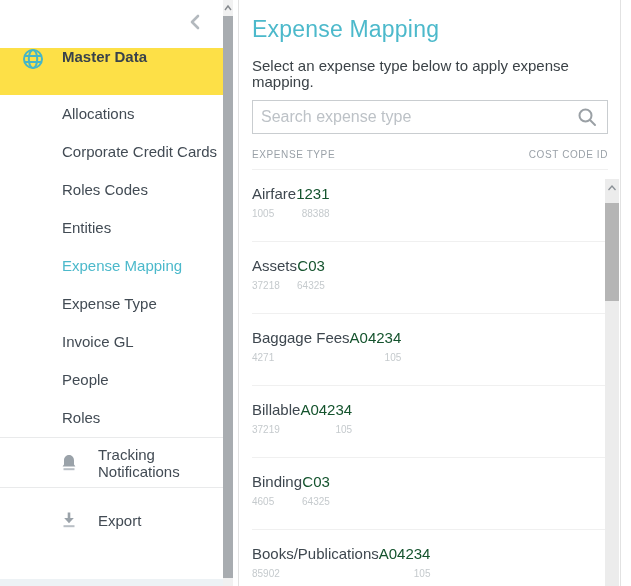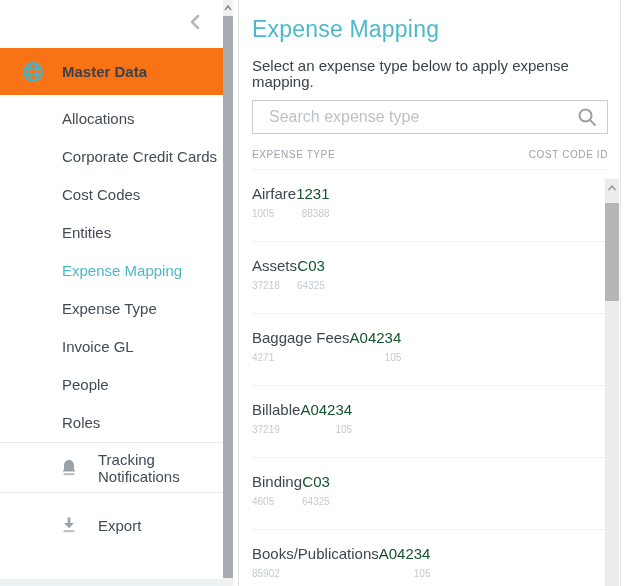--- a/index.html
+++ b/index.html
@@ -4,24 +4,24 @@
 <style>
   * { margin:0; padding:0; box-sizing:border-box; }
   html,body { width:631px; height:586px; overflow:hidden; background:#fff;
     font-family:"Liberation Sans","DejaVu Sans",sans-serif; }
   .app { display:flex; width:631px; height:586px; }
 
   
   .sidebar { width:223px; height:586px; background:#fff; position:relative; flex:none; }
   .sb-top { height:48px; position:relative; }
   .collapse-btn { position:absolute; right:18px; top:12px; width:20px; height:20px; cursor:pointer; }
-  .master-row { height:47px; background:#f97316; display:flex; align-items:center; }
+  .master-row { height:47px; background:#fde047; display:flex; }
   .master-icon { width:22px; height:22px; margin-left:22px; flex:none; }
   .master-label { margin-left:18px; font-size:15px; font-weight:bold; color:#39424b; }
-  .sb-list { list-style:none; padding-top:5px; }
+  .sb-list { list-style:none; }
   .sb-item { height:38px; line-height:38px; padding-left:62px; font-size:15px; color:#424b54; cursor:pointer; white-space:nowrap; }
   .sb-item.selected { color:#4cb9cb; }
   .sb-foot { border-top:1px solid #e9eaeb; height:50px; display:flex; align-items:center; cursor:pointer;padding-left:36px; }
   .sb-foot.last { height:65px; }
   .foot-icon { width:20px; height:20px; margin-left:23px; flex:none; }
   .foot-label { margin-left:19px; font-size:15px; color:#424b54; }
   .sb-bottom-strip { position:absolute; bottom:0; left:0; width:100%; height:7px; background:#edf2f5; }
 
   
   .mid-scroll { width:10px; height:586px; background:#f1f1f1; position:relative; flex:none; }
@@ -31,21 +31,21 @@
   .gap { width:6px; background:#fff; border-right:1px solid #e2e2e2; flex:none; }
 
   
   .main { width:382px; background:#fff; border-right:1px solid #e2e2e2; position:relative; flex:none; }
   .right-strip { flex:1; background:#fff; }
   .main-inner { padding:16px 13px 0 13px; }
   .page-title { font-size:23px; font-weight:normal; color:#4cb9cb; letter-spacing:0.2px; }
   .page-desc { margin-top:15px; font-size:15px; line-height:16px; color:#3b4247; max-width:352px; }
   .search-wrap { margin-top:10px; position:relative; }
   .search-input { width:356px; height:34px; border:1px solid #c9cdd0; background:#fff;
-    font-size:16px; color:#3b4247; padding:0 38px 0 16px; outline:none;
+    font-size:16px; color:#3b4247; padding:0 38px 0 8px; outline:none;
     font-family:"Liberation Sans","DejaVu Sans",sans-serif; }
   .search-input::placeholder { color:#bdc2c7; opacity:1; }
   .search-icon { position:absolute; right:10px; top:7px; width:20px; height:20px; cursor:pointer; }
   .thead { margin-top:15px; width:356px; display:flex; justify-content:space-between;
     font-size:10px; letter-spacing:0.6px; color:#9aa1a8; padding-bottom:9px;
     border-bottom:1px solid #f0f0f0; }
   .rows { width:356px; }
   .row { height:72px; border-bottom:1px solid #f0f0f0; display:flex; justify-content:flex-start;
     padding:15px 13px 0 0; cursor:pointer; }
   .row .name { font-size:15px; color:#3e474f; }
@@ -85,21 +85,21 @@
       </span>
       <span class="master-label">Master Data</span>
     </div>
 
     <ul class="sb-list">
 
         <li class="sb-item">Allocations</li>
 
         <li class="sb-item">Corporate Credit Cards</li>
 
-        <li class="sb-item">Cost Codes</li>
+        <li class="sb-item">Roles Codes</li>
 
         <li class="sb-item">Entities</li>
 
         <li class="sb-item selected">Expense Mapping</li>
 
         <li class="sb-item">Expense Type</li>
 
         <li class="sb-item">Invoice GL</li>
 
 

